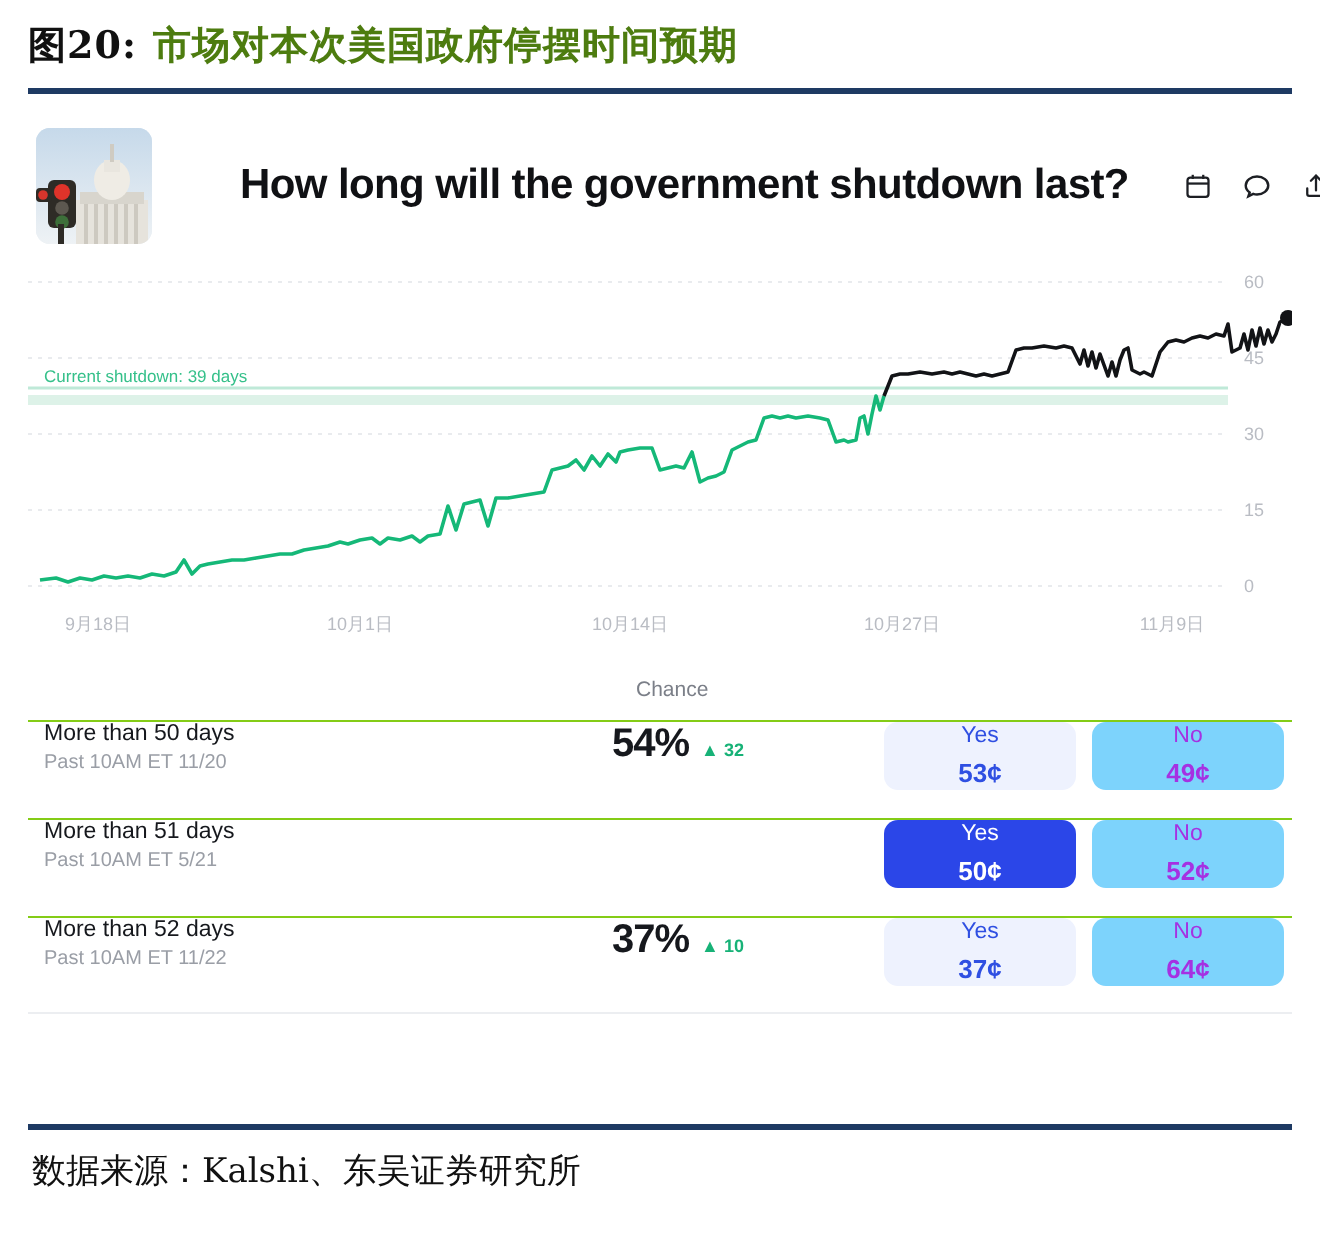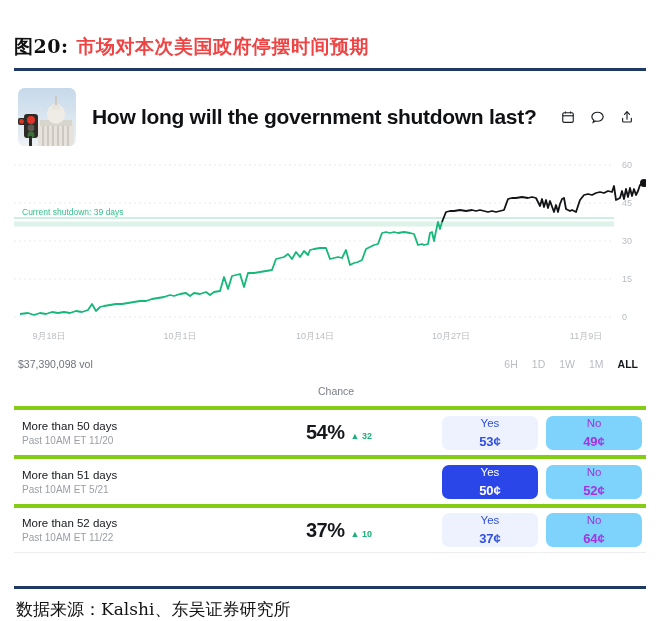--- a/index.html
+++ b/index.html
@@ -17,27 +17,26 @@
     align-items: baseline;
     gap: 8px;
     white-space: nowrap;
   }
   .fig-label {
     font-family: "DejaVu Serif", "Liberation Serif", serif;
     font-weight: bold;
     font-size: 19px;
     color: #111111;
     letter-spacing: 0.5px;
-    margin-top: 24px;
   }
   .fig-title {
     font-family: "DejaVu Serif", "Liberation Serif", serif;
     font-weight: bold;
     font-size: 19px;
-    color: #ef4444;
+    color: #4d7c0f;
     letter-spacing: 0.5px;
   }
   .rule-top {
     margin: 8px 14px 0 14px;
     height: 3px;
     background: #1e3a63;
   }
   .rule-bottom {
     margin: 0 14px;
     height: 3px;
@@ -50,20 +49,21 @@
     height: 505px;
     background: #ffffff;
     position: relative;
   }
 
   .card-header {
     display: flex;
     align-items: center;
     padding: 6px 6px 0 4px;
     height: 66px;
+    gap: 28px;
   }
   .thumb {
     width: 58px; height: 58px;
     border-radius: 7px;
     overflow: hidden;
     flex: 0 0 auto;
     position: relative;
     background: linear-gradient(#cfe0ee, #e8eef3);
   }
   .market-title {
@@ -180,23 +180,23 @@
   }
   .chance-head span {
     position: absolute;
     left: 304px;
     top: 5px;
     font-size: 10.5px;
     color: #7b7f88;
   }
   .mrow {
     display: flex;
-    align-items: center;
+    align-items: flex-start;
     height: 49px;
-    border-top: 4px solid #84cc16;
+    border-top: 1px solid #84cc16;
     padding: 0 2px;
   }
   .mrow:last-child { border-bottom: 1px solid #eceef1; }
   .mlabel { width: 250px; padding-left: 6px; }
   .mlabel .t1 {
     font-size: 11.5px;
     color: #16181d;
     margin-bottom: 3px;
   }
   .mlabel .t2 {
@@ -379,30 +379,20 @@
   </div>
 
   <div class="x-axis">
     <span style="left:35px">9月18日</span>
     <span style="left:166px">10月1日</span>
     <span style="left:301px">10月14日</span>
     <span style="left:437px">10月27日</span>
     <span style="left:572px">11月9日</span>
   </div>
 
-  <div class="vol-row">
-    <span class="vol-text">$37,390,098 vol</span>
-    <div class="ranges">
-      <span class="range">6H</span>
-      <span class="range">1D</span>
-      <span class="range">1W</span>
-      <span class="range">1M</span>
-      <span class="range active">ALL</span>
-    </div>
-  </div>
 
   <div class="chance-head">
     <span>Chance</span>
   </div>
 
   <div class="mrow">
     <div class="mlabel">
       <div class="t1">More than 50 days</div>
       <div class="t2">Past 10AM ET 11/20</div>
     </div>

